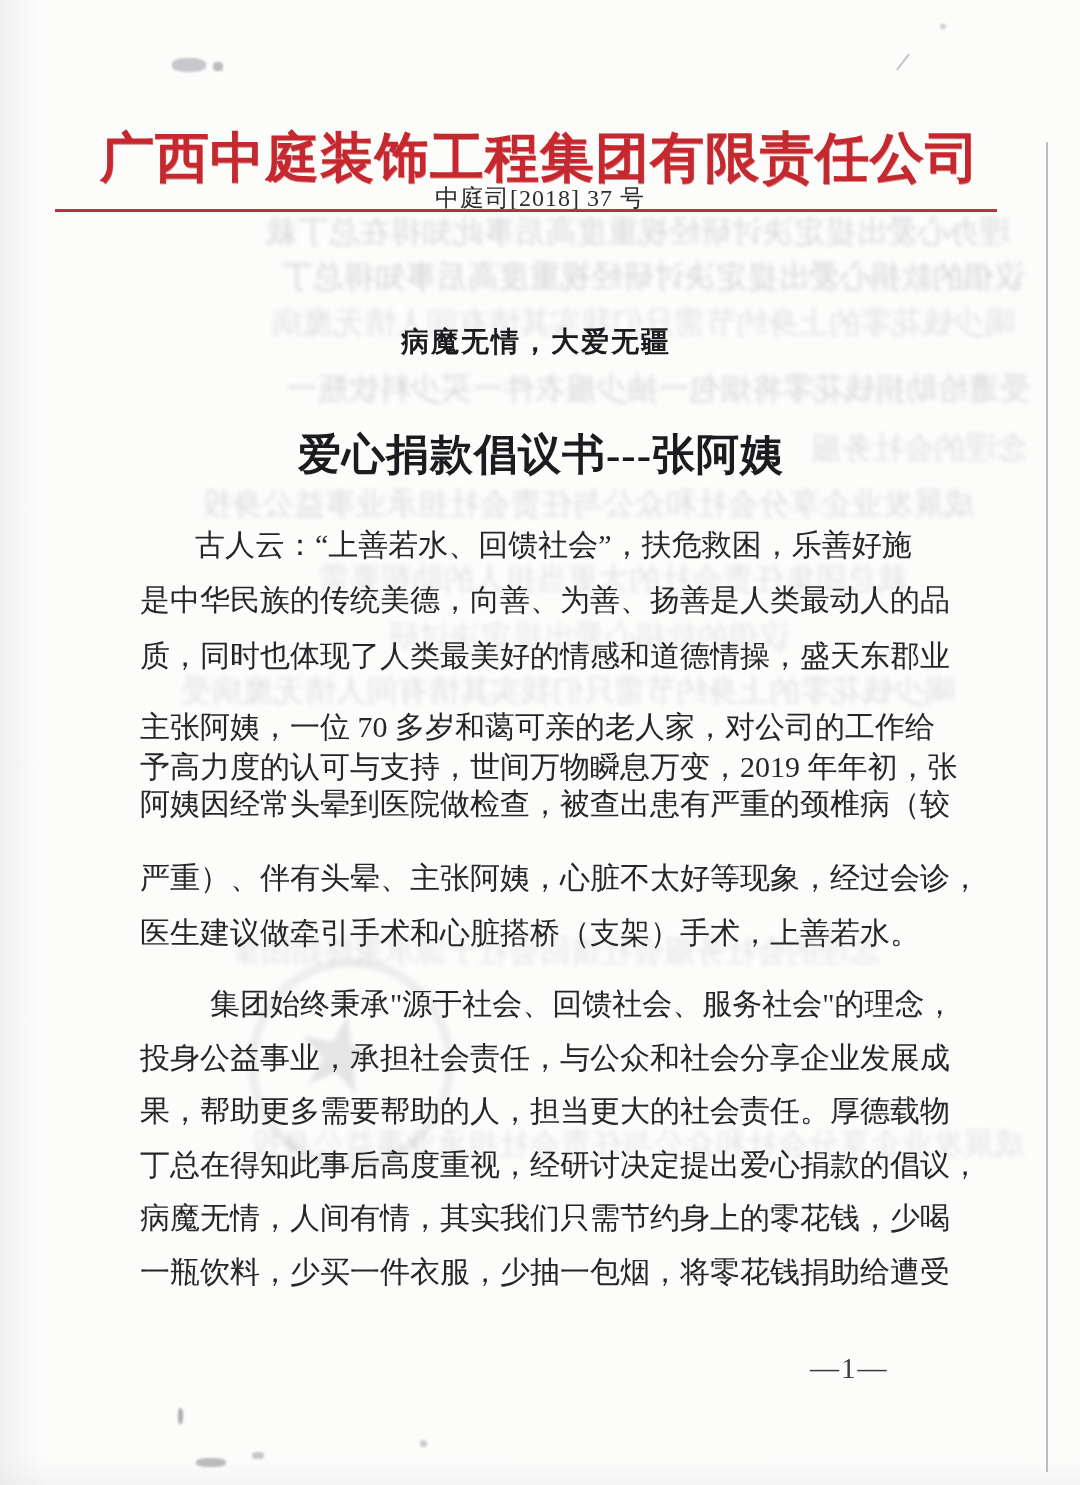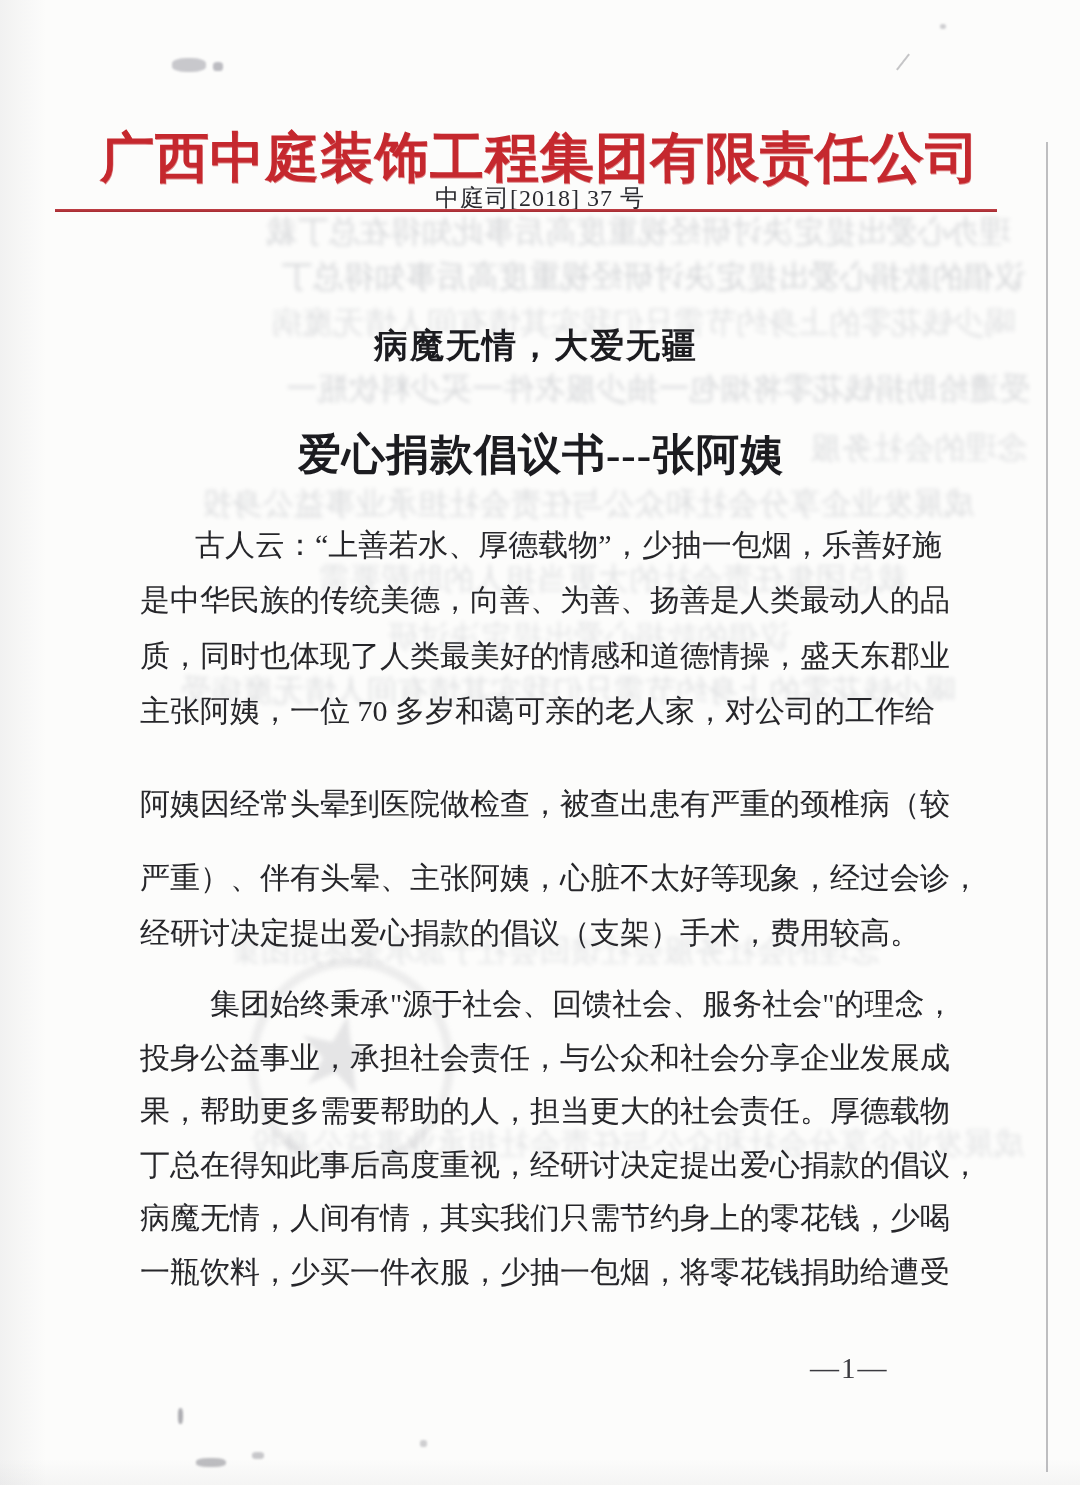--- a/index.html
+++ b/index.html
@@ -46,21 +46,21 @@
     text-align:center;font-size:24px;color:#2b2b30;
     letter-spacing:1px;
   }
   .red-rule{
     position:absolute;left:55px;top:209px;width:942px;height:3px;
     background:linear-gradient(to bottom,#c04046,#a52a31);
   }
 
   .title-main{
     position:absolute;left:0;top:323px;width:1072px;
-    text-align:center;font-size:34px;font-weight:bold;color:#1c1c20;
+    text-align:center;font-size:28px;font-weight:bold;color:#1c1c20;
     letter-spacing:2px;white-space:nowrap;
   }
   .title-sub{
     position:absolute;left:0;top:426px;width:1082px;
     text-align:center;font-size:43px;font-weight:bold;color:#1c1c20;
     letter-spacing:1px;white-space:nowrap;
   }
 
   .bodyline{
     position:absolute;left:140px;width:830px;height:34px;
@@ -141,27 +141,28 @@
     <div class="seal-star">★</div>
   </div>
 
   <div class="company">广西中庭装饰工程集团有限责任公司</div>
   <div class="docnum">中庭司[2018] 37 号</div>
   <div class="red-rule"></div>
 
   <div class="title-main">病魔无情，大爱无疆</div>
   <div class="title-sub">爱心捐款倡议书---张阿姨</div>
 
-  <div class="bodyline indent1" style="top:528px">古人云：“上善若水、厚德载物”，少抽一包烟，乐善好施</div>
+  <div class="bodyline indent1" style="top:528px">古人云：“上善若水、回馈社会”，扶危救困，乐善好施</div>
   <div class="bodyline" style="top:583px">是中华民族的传统美德，向善、为善、扬善是人类最动人的品</div>
   <div class="bodyline" style="top:639px">质，同时也体现了人类最美好的情感和道德情操，盛天东郡业</div>
-  <div class="bodyline" style="top:694px">主张阿姨，一位 70 多岁和蔼可亲的老人家，对公司的工作给</div>
+  <div class="bodyline" style="top:710px">主张阿姨，一位 70 多岁和蔼可亲的老人家，对公司的工作给</div>
+  <div class="bodyline" style="top:750px">予高力度的认可与支持，世间万物瞬息万变，2019 年年初，张</div>
   <div class="bodyline" style="top:787px">阿姨因经常头晕到医院做检查，被查出患有严重的颈椎病（较</div>
   <div class="bodyline" style="top:861px">严重）、伴有头晕、主张阿姨，心脏不太好等现象，经过会诊，</div>
-  <div class="bodyline" style="top:916px">经研讨决定提出爱心捐款的倡议（支架）手术，费用较高。</div>
+  <div class="bodyline" style="top:916px">医生建议做牵引手术和心脏搭桥（支架）手术，上善若水。</div>
 
   <div class="bodyline indent2" style="top:987px">集团始终秉承"源于社会、回馈社会、服务社会"的理念，</div>
   <div class="bodyline" style="top:1041px">投身公益事业，承担社会责任，与公众和社会分享企业发展成</div>
   <div class="bodyline" style="top:1094px">果，帮助更多需要帮助的人，担当更大的社会责任。厚德载物</div>
   <div class="bodyline" style="top:1148px">丁总在得知此事后高度重视，经研讨决定提出爱心捐款的倡议，</div>
   <div class="bodyline" style="top:1201px">病魔无情，人间有情，其实我们只需节约身上的零花钱，少喝</div>
   <div class="bodyline" style="top:1255px">一瓶饮料，少买一件衣服，少抽一包烟，将零花钱捐助给遭受</div>
 
   <div class="pageno">—1—</div>
 

